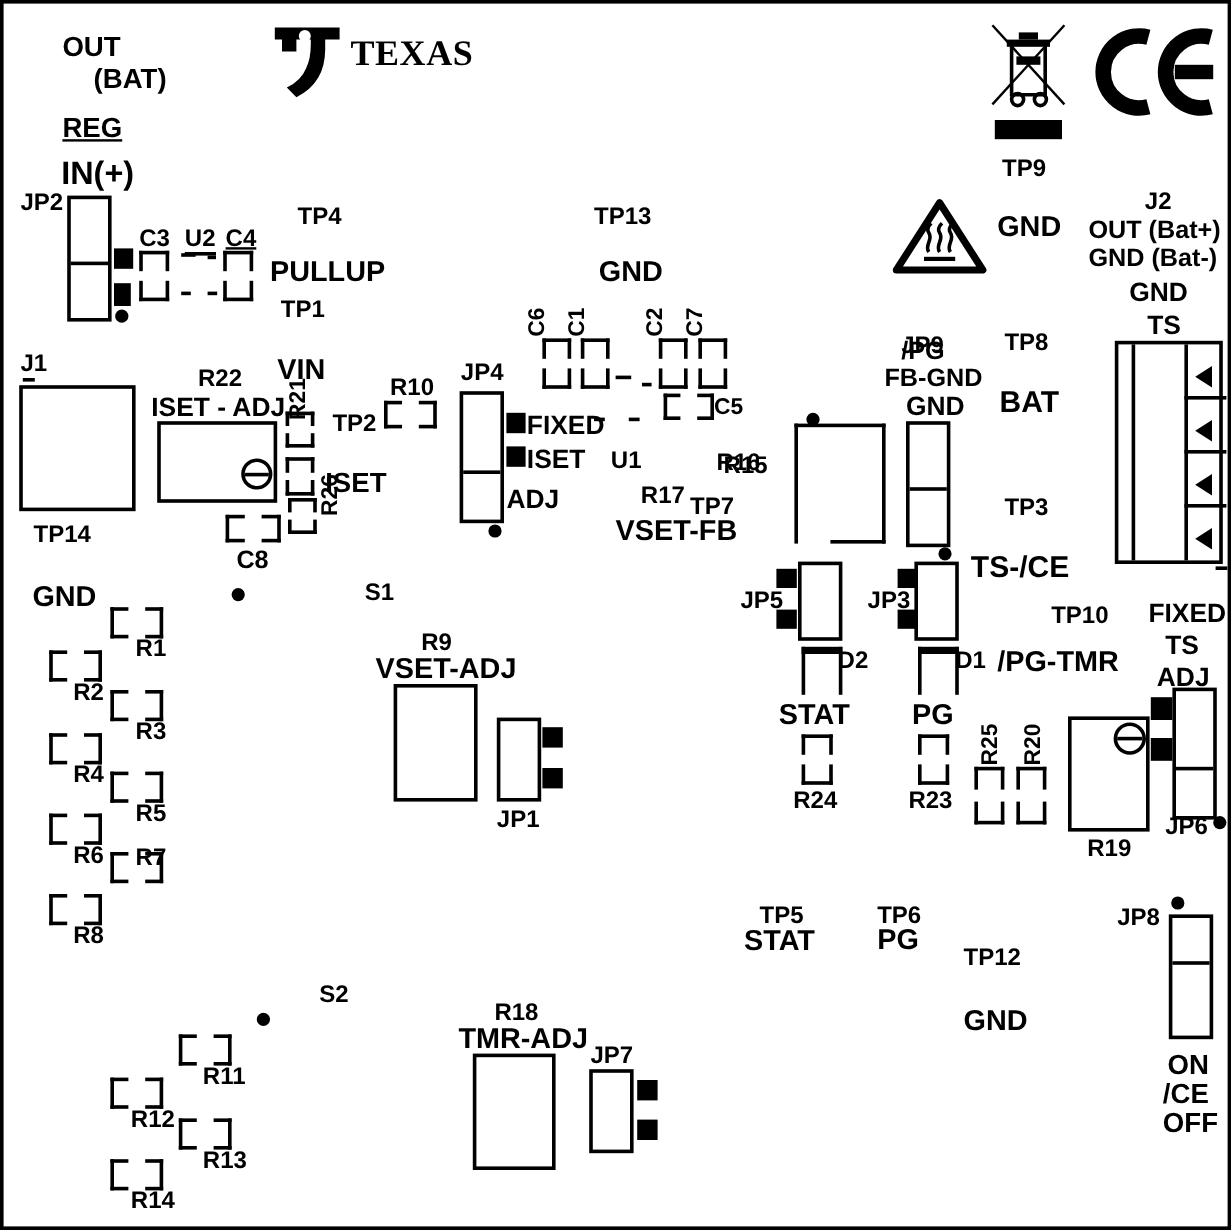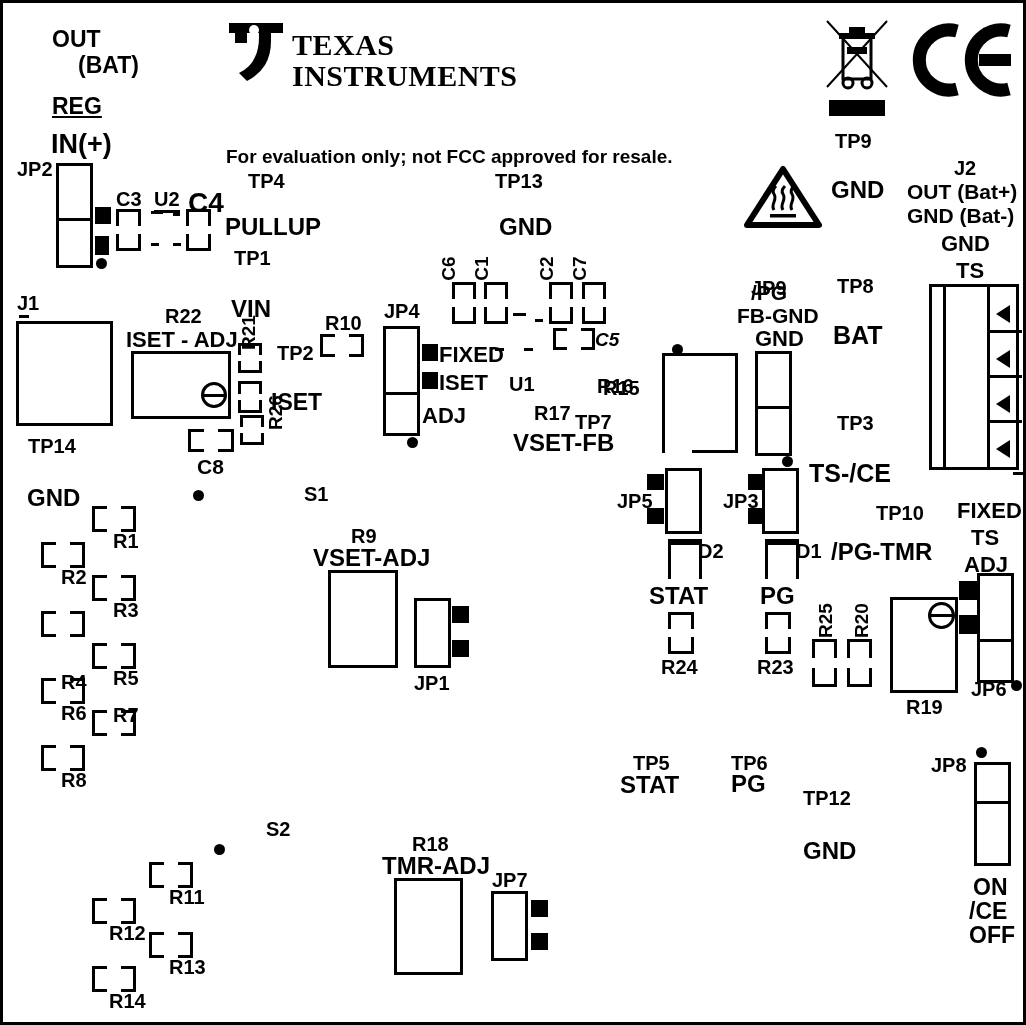--- a/index.html
+++ b/index.html
@@ -59,21 +59,20 @@
 <div id="board">
 
   <div style="position:absolute;left:218px;top:18px;">
     <svg width="70" height="62" viewBox="0 0 70 62">
       <path d="M8 2 L62 2 L62 12 L50 12 L50 20 Q50 34 44 44 Q38 54 26 60 L18 52 Q30 46 34 36 Q38 28 38 16 L38 12 L26 12 L26 22 L14 22 L14 12 L8 12 Z" fill="#000"></path>
       <circle cx="33" cy="9" r="5" fill="#fff"></circle>
       <path d="M30 14 L36 14 L33 26 Z" fill="#fff"></path>
     </svg>
   </div>
   <div class="lbl" style="left:289px;top:27px;font-family:'Liberation Serif',serif;font-size:30px;letter-spacing:0.5px;">TEXAS</div>
-  <div class="lbl" style="left:289px;top:58px;font-family:'Liberation Serif',serif;font-size:30px;letter-spacing:0.5px;">INSTRUMENTS</div>
 
 
   <div style="position:absolute;left:818px;top:14px;">
     <svg width="72" height="80" viewBox="0 0 72 80">
       <rect x="18" y="16" width="36" height="6" fill="#000"></rect>
       <rect x="28" y="10" width="16" height="6" fill="#000"></rect>
       <path d="M22 22 L22 62 L50 62 L50 22" fill="none" stroke="#000" stroke-width="3"></path>
       <rect x="26" y="30" width="20" height="7" fill="#000"></rect>
       <circle cx="27" cy="66" r="5" fill="none" stroke="#000" stroke-width="3"></circle>
       <circle cx="46" cy="66" r="5" fill="none" stroke="#000" stroke-width="3"></circle>
@@ -85,21 +84,20 @@
   <div class="lbl" style="left:832px;top:128px;font-size:20px;">TP9</div>
 
   <div style="position:absolute;left:910px;top:20px;">
     <svg width="100" height="74" viewBox="0 0 100 74">
       <path d="M44 8 A30 30 0 1 0 44 66" fill="none" stroke="#000" stroke-width="13"></path>
       <path d="M96 8 A30 30 0 1 0 96 66" fill="none" stroke="#000" stroke-width="13"></path>
       <rect x="66" y="31" width="32" height="12" fill="#000"></rect>
     </svg>
   </div>
 
-  <div class="lbl" style="left:223px;top:144px;font-size:19px;">For evaluation only; not FCC approved for resale.</div>
 
   <div style="position:absolute;left:741px;top:163px;">
     <svg width="78" height="62" viewBox="0 0 78 62">
       <path d="M39 3 L75 59 L3 59 Z" fill="none" stroke="#000" stroke-width="6" stroke-linejoin="round"></path>
       <rect x="26" y="48" width="26" height="3.5" fill="#000"></rect>
       <path d="M30 44 C26 38 34 34 30 28 C28 25 30 22 32 20" fill="none" stroke="#000" stroke-width="3"></path>
       <path d="M39 44 C35 38 43 34 39 28 C37 25 39 22 41 20" fill="none" stroke="#000" stroke-width="3"></path>
       <path d="M48 44 C44 38 52 34 48 28 C46 25 48 22 50 20" fill="none" stroke="#000" stroke-width="3"></path>
     </svg>
   </div>
@@ -112,21 +110,21 @@
 
   <div class="conn" style="left:53px;top:160px;width:37px;height:105px;">
     <div class="sep" style="top:52px;"></div>
   </div>
   <div class="pad" style="left:92px;top:204px;width:16px;height:17px;"></div>
   <div class="pad" style="left:92px;top:233px;width:14px;height:19px;"></div>
   <div class="dot" style="left:93px;top:255px;width:11px;height:11px;"></div>
 
   <div class="lbl" style="left:113px;top:186px;font-size:20px;">C3</div>
   <div class="lbl" style="left:151px;top:186px;font-size:20px;border-bottom:3px solid #000;padding-bottom:1px;">U2</div>
-  <div class="lbl" style="left:185px;top:186px;font-size:28px;">C4</div>
+  <div class="lbl" style="left:185px;top:186px;font-size:20px;text-decoration:underline;">C4</div>
 
   <div class="fp v" style="left:113px;top:206px;width:25px;height:42px;">
     <i class="t1"></i>
       <i class="t2"></i>
       <i class="t3"></i>
       <i class="b1"></i>
       <i class="b2"></i>
       <i class="b3"></i>
   </div>
   <div class="fp v" style="left:183px;top:206px;width:25px;height:42px;">
@@ -194,21 +192,21 @@
   <div class="pad" style="left:521px;top:345px;width:9px;height:3px;"></div>
 
   <div class="fp h" style="left:550px;top:325px;width:42px;height:22px;">
     <i class="l1"></i>
       <i class="l2"></i>
       <i class="l3"></i>
       <i class="r1"></i>
       <i class="r2"></i>
       <i class="r3"></i>
   </div>
-  <div class="lbl" style="left:592px;top:327px;font-size:19px;font-style:italic;">C5</div>
+  <div class="lbl" style="left:592px;top:327px;font-size:19px;">C5</div>
 
   <div class="lbl" style="left:828px;top:175px;font-size:24px;">GND</div>
   <div class="lbl" style="left:748px;top:255px;font-size:20px;margin-top:20px;">JP9</div>
   <div class="lbl" style="left:748px;top:279px;font-size:21px;">/PG</div>
   <div class="lbl" style="left:734px;top:302px;font-size:21px;">FB-GND</div>
   <div class="lbl" style="left:752px;top:325px;font-size:22px;">GND</div>
 
   <div class="conn" style="left:752px;top:348px;width:37px;height:105px;">
     <div class="sep" style="top:52px;"></div>
   </div>
@@ -442,21 +440,21 @@
   <div class="lbl" style="left:110px;top:597px;font-size:20px;">R3</div>
 
   <div class="fp h" style="left:38px;top:608px;width:44px;height:26px;">
     <i class="l1"></i>
       <i class="l2"></i>
       <i class="l3"></i>
       <i class="r1"></i>
       <i class="r2"></i>
       <i class="r3"></i>
   </div>
-  <div class="lbl" style="left:58px;top:633px;font-size:20px;margin-top:36px;">R4</div>
+  <div class="lbl" style="left:58px;top:633px;font-size:20px;">R4</div>
 
   <div class="fp h" style="left:89px;top:640px;width:44px;height:26px;">
     <i class="l1"></i>
       <i class="l2"></i>
       <i class="l3"></i>
       <i class="r1"></i>
       <i class="r2"></i>
       <i class="r3"></i>
   </div>
   <div class="lbl" style="left:110px;top:665px;font-size:20px;">R5</div>

